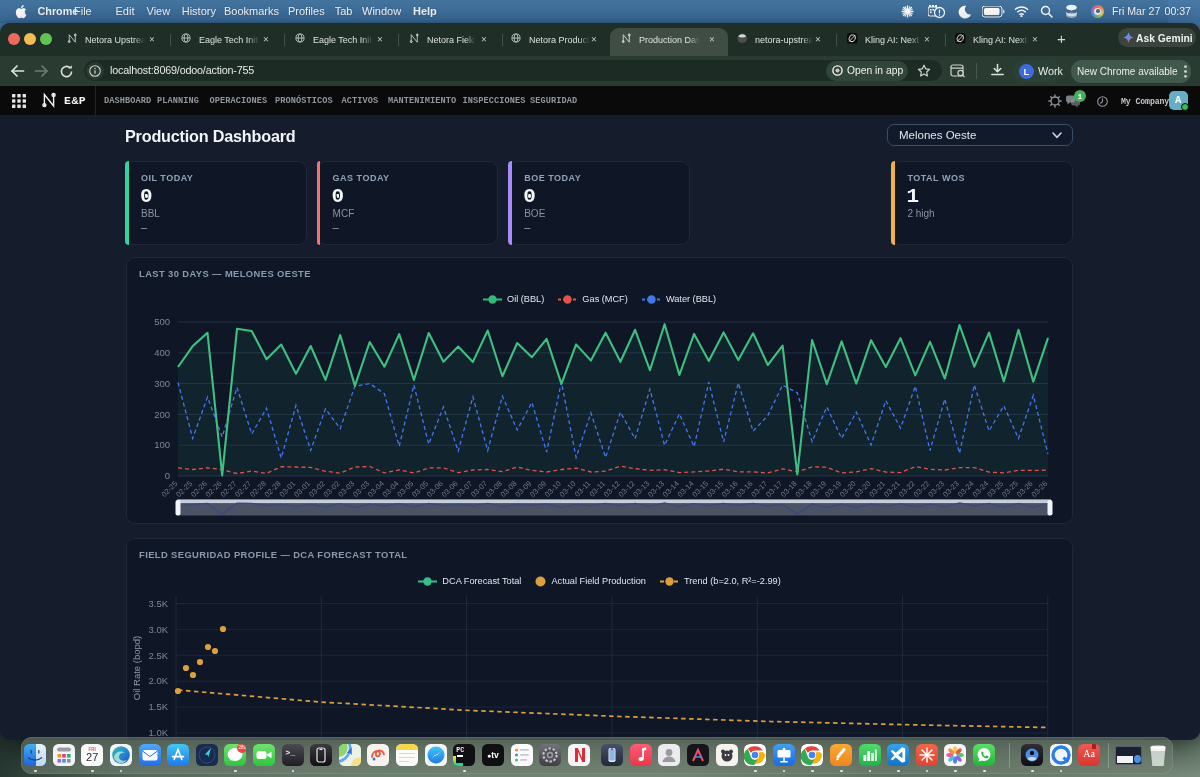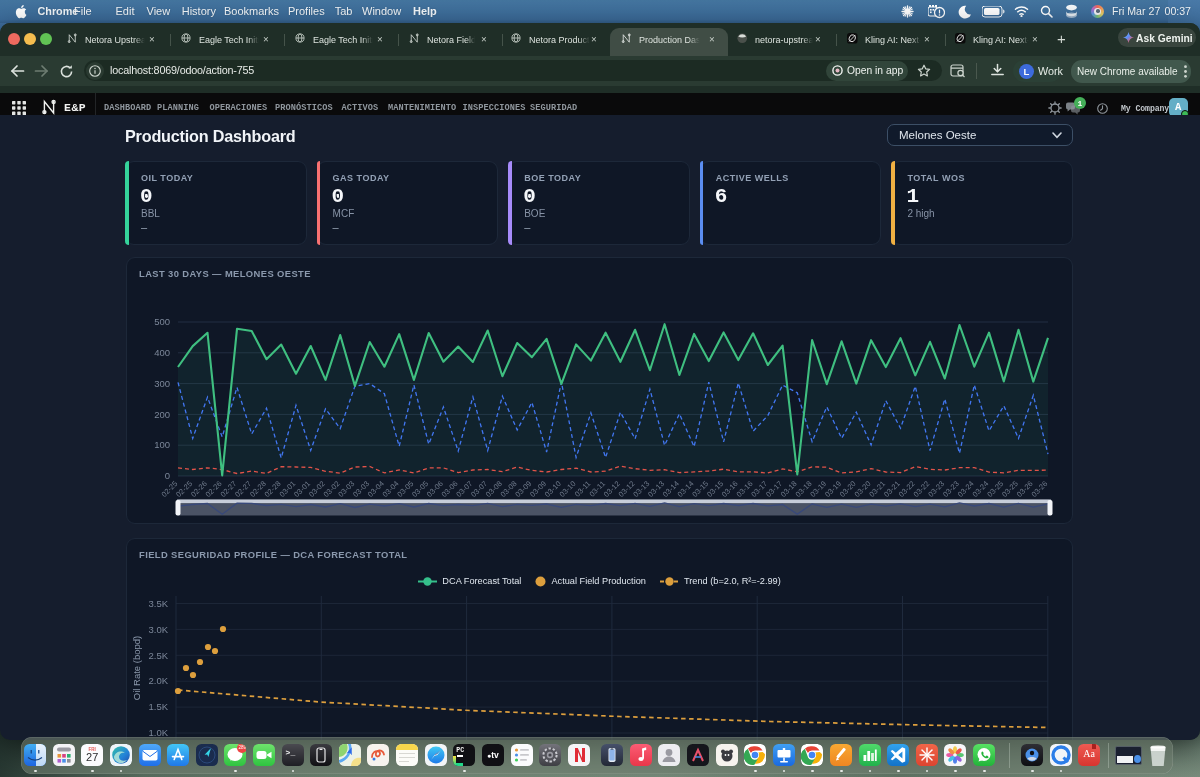--- a/index.html
+++ b/index.html
@@ -23,21 +23,21 @@
 .tl{position:absolute;top:10px;width:12px;height:12px;border-radius:50%;}
 .tabtxt{position:absolute;top:11.5px;font-size:9px;color:#dce2dd;white-space:nowrap;overflow:hidden;-webkit-mask-image:linear-gradient(90deg,#000 80%,transparent 98%);}
 .tabx{position:absolute;top:11px;width:12px;height:12px;color:#c6cec8;font-size:7.5px;line-height:12px;text-align:center;}
 .tdiv{position:absolute;top:11px;width:1px;height:12px;background:#45534a;}
 #activetab{position:absolute;left:610px;top:5px;width:118px;height:28px;background:#404d45;border-radius:9px 9px 0 0;}
 
 #toolbar{position:absolute;top:33px;left:0;width:1200px;height:30px;background:#2a3b32;}
 #omni{position:absolute;left:84px;top:4px;width:858px;height:21px;border-radius:11px;background:#1c2b23;}
 .chip{position:absolute;border-radius:11px;}
 
-#navbar{position:absolute;top:63px;left:0;width:1200px;height:29px;background:#0a0a0b;font-family:"Liberation Mono",monospace;margin-top:7px;}
+#navbar{position:absolute;top:63px;left:0;width:1200px;height:29px;background:#0a0a0b;font-family:"Liberation Mono",monospace;}
 #navbar .nm{position:absolute;top:10px;font-size:8.6px;font-weight:bold;color:#8f969d;letter-spacing:.1px;white-space:nowrap;}
 
 #content{position:absolute;top:92px;left:0;width:1200px;height:625px;background:#151d2d;}
 .card{position:absolute;top:46px;height:84px;background:#0f1726;border:1px solid #1d2839;border-radius:9px;}
 .cedge{position:absolute;left:-1px;top:-1px;bottom:-1px;width:3.5px;border-radius:9px 0 0 9px;}
 .clabel{position:absolute;left:15px;top:10.5px;font-size:9px;font-weight:bold;color:#93a1b5;letter-spacing:.5px;white-space:nowrap;}
 .cval{position:absolute;left:14px;top:23px;font-family:"Liberation Mono",monospace;font-weight:bold;font-size:21px;color:#f5f7fa;}
 .cunit{position:absolute;left:15px;top:46px;font-size:10px;color:#8793a6;}
 .cdash{position:absolute;left:15px;top:59px;font-size:11px;color:#9aa7b8;}
 .panel{position:absolute;left:126px;width:947px;background:#0f1726;border:1px solid #1d2839;border-radius:9px;}
@@ -388,33 +388,42 @@
           <span class="cdash">–</span>
         </div>
         <div class="card" style="left:508.2px;width:181.6px">
           <div class="cedge" style="background:#a78bfa"></div>
           <span class="clabel">BOE TODAY</span>
           <span class="cval">0</span>
           <div class="abs" style="left:19.1px;top:33px;width:2.8px;height:3.2px;border-radius:1.4px;background:#f5f7fa"></div>
           <span class="cunit">BOE</span>
           <span class="cdash">–</span>
         </div>
-        <div class="card" style="left:699.8px;width:181.6px">
-          <div class="cedge" style="background:#5b8df0"></div>
-          <span class="clabel">ACTIVE WELLS</span>
-          <span class="cval">6</span>
-        </div>
         <div class="card" style="left:891.4px;width:181.6px">
           <div class="cedge" style="background:#f0b042"></div>
           <span class="clabel">TOTAL WOS</span>
           <span class="cval">1</span>
           <span class="cunit">2 high</span>
         </div>
         <div class="panel" style="top:142px;height:267px">
           <span class="ptitle">LAST 30 DAYS — MELONES OESTE</span>
+          <div class="legend" style="top:36px">
+            <span class="it"><svg width="19" height="9" viewBox="0 0 19 9">
+                <line x1="0" y1="4.5" x2="19" y2="4.5" stroke="#36b87a" stroke-width="2"></line>
+                <circle cx="9.5" cy="4.5" r="4.2" fill="#36b87a"></circle>
+              </svg>&nbsp;&nbsp;Oil (BBL)</span>
+            <span class="it"><svg width="19" height="9" viewBox="0 0 19 9">
+                <line x1="0" y1="4.5" x2="19" y2="4.5" stroke="#e25349" stroke-width="2" stroke-dasharray="3 2"></line>
+                <circle cx="9.5" cy="4.5" r="4.2" fill="#e25349"></circle>
+              </svg>&nbsp;&nbsp;Gas (MCF)</span>
+            <span class="it"><svg width="19" height="9" viewBox="0 0 19 9">
+                <line x1="0" y1="4.5" x2="19" y2="4.5" stroke="#4277f2" stroke-width="2" stroke-dasharray="3 2"></line>
+                <circle cx="9.5" cy="4.5" r="4.2" fill="#4277f2"></circle>
+              </svg>&nbsp;&nbsp;Water (BBL)</span>
+          </div>
         </div>
         <svg class="abs" style="left:126px;top:142px" width="947" height="267" viewBox="126 257 947 267">
           <line x1="178" y1="476.0" x2="1048" y2="476.0" stroke="#232e42" stroke-width="1"></line>
           <text x="170" y="479.2" text-anchor="end" font-size="9.5" fill="#7c8799" font-family="Liberation Sans">0</text>
           <line x1="178" y1="445.2" x2="1048" y2="445.2" stroke="#232e42" stroke-width="1"></line>
           <text x="170" y="448.4" text-anchor="end" font-size="9.5" fill="#7c8799" font-family="Liberation Sans">100</text>
           <line x1="178" y1="414.4" x2="1048" y2="414.4" stroke="#232e42" stroke-width="1"></line>
           <text x="170" y="417.6" text-anchor="end" font-size="9.5" fill="#7c8799" font-family="Liberation Sans">200</text>
           <line x1="178" y1="383.6" x2="1048" y2="383.6" stroke="#232e42" stroke-width="1"></line>
           <text x="170" y="386.8" text-anchor="end" font-size="9.5" fill="#7c8799" font-family="Liberation Sans">300</text>

